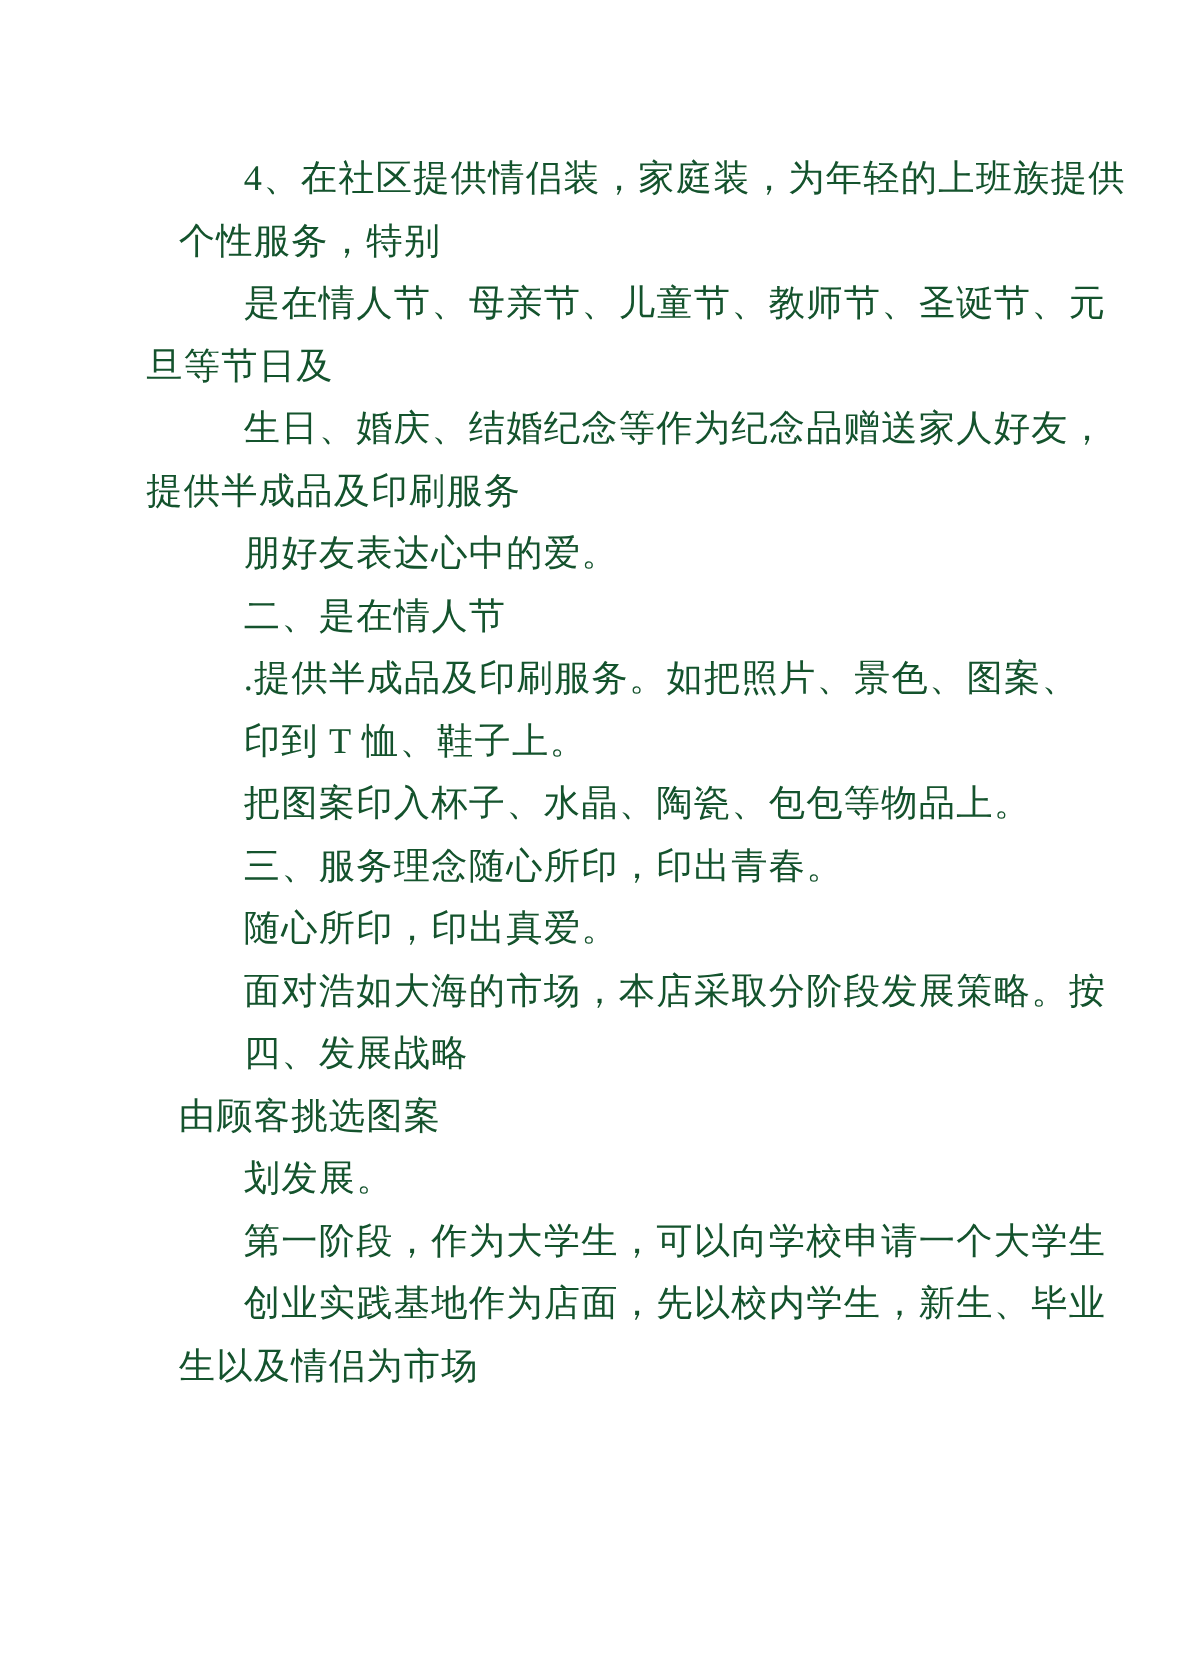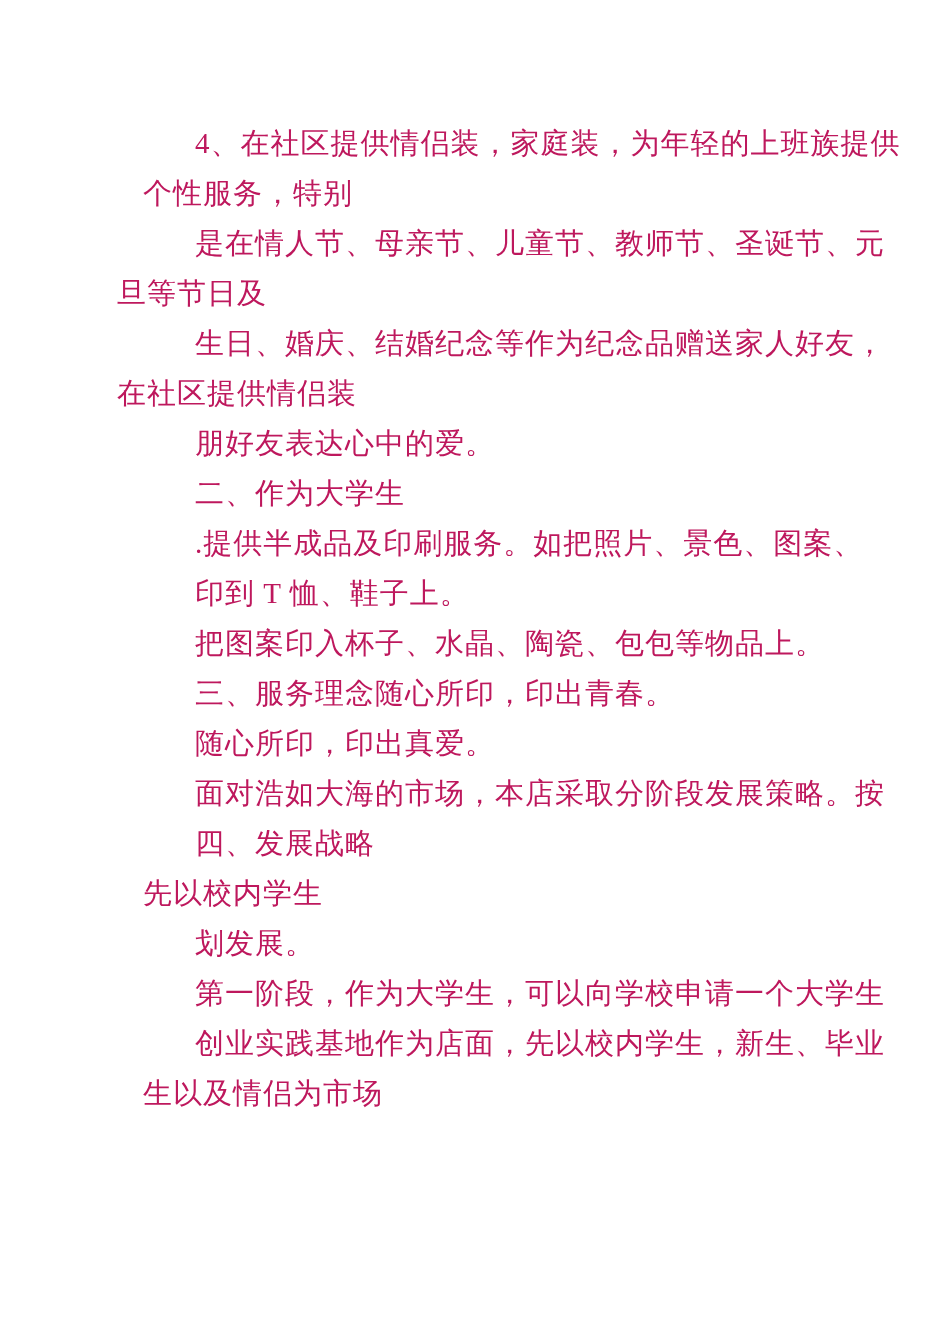--- a/index.html
+++ b/index.html
@@ -13,21 +13,21 @@
     overflow: hidden;
   }
   .page {
     position: relative;
     width: 950px;
     height: 1344px;
     box-sizing: border-box;
     background: #ffffff;
     padding: 118px 88px 0 93px;
     font-family: "Liberation Serif", "DejaVu Serif", serif;
-    color: #be185d;
+    color: #14532d;
   }
   .text-block {
     width: 100%;
   }
   .line {
     margin: 0;
     padding: 0;
     font-size: 29px;
     line-height: 50px;
     letter-spacing: 1px;
@@ -41,29 +41,29 @@
 </head>
 <body>
 
 <div class="page">
   <div class="text-block" id="lines-container">
       <p class="line ind-2">4、在社区提供情侣装，家庭装，为年轻的上班族提供</p>
       <p class="line ind-1">个性服务，特别</p>
       <p class="line ind-2">是在情人节、母亲节、儿童节、教师节、圣诞节、元</p>
       <p class="line ind-0">旦等节日及</p>
       <p class="line ind-2">生日、婚庆、结婚纪念等作为纪念品赠送家人好友，</p>
-      <p class="line ind-0">在社区提供情侣装</p>
+      <p class="line ind-0">提供半成品及印刷服务</p>
       <p class="line ind-2">朋好友表达心中的爱。</p>
-      <p class="line ind-2">二、作为大学生</p>
+      <p class="line ind-2">二、是在情人节</p>
       <p class="line ind-2">.提供半成品及印刷服务。如把照片、景色、图案、</p>
       <p class="line ind-2">印到 T 恤、鞋子上。</p>
       <p class="line ind-2">把图案印入杯子、水晶、陶瓷、包包等物品上。</p>
       <p class="line ind-2">三、服务理念随心所印，印出青春。</p>
       <p class="line ind-2">随心所印，印出真爱。</p>
       <p class="line ind-2">面对浩如大海的市场，本店采取分阶段发展策略。按</p>
       <p class="line ind-2">四、发展战略</p>
-      <p class="line ind-1">先以校内学生</p>
+      <p class="line ind-1">由顾客挑选图案</p>
       <p class="line ind-2">划发展。</p>
       <p class="line ind-2">第一阶段，作为大学生，可以向学校申请一个大学生</p>
       <p class="line ind-2">创业实践基地作为店面，先以校内学生，新生、毕业</p>
       <p class="line ind-1">生以及情侣为市场</p>
     </div>
 </div>
 
 </body></html>

